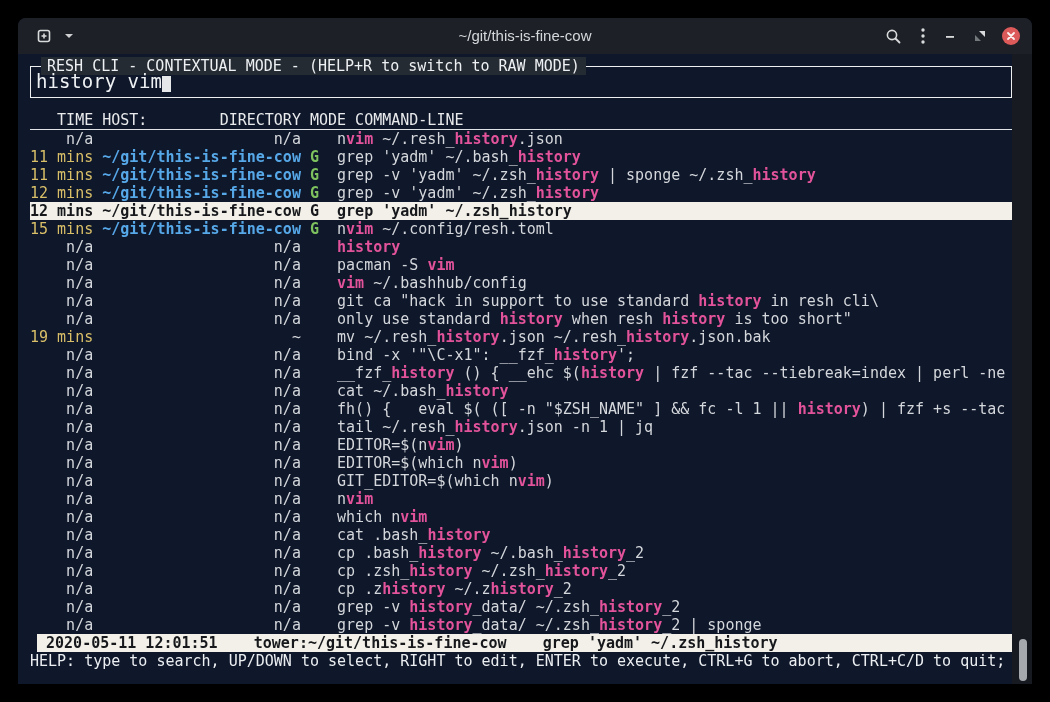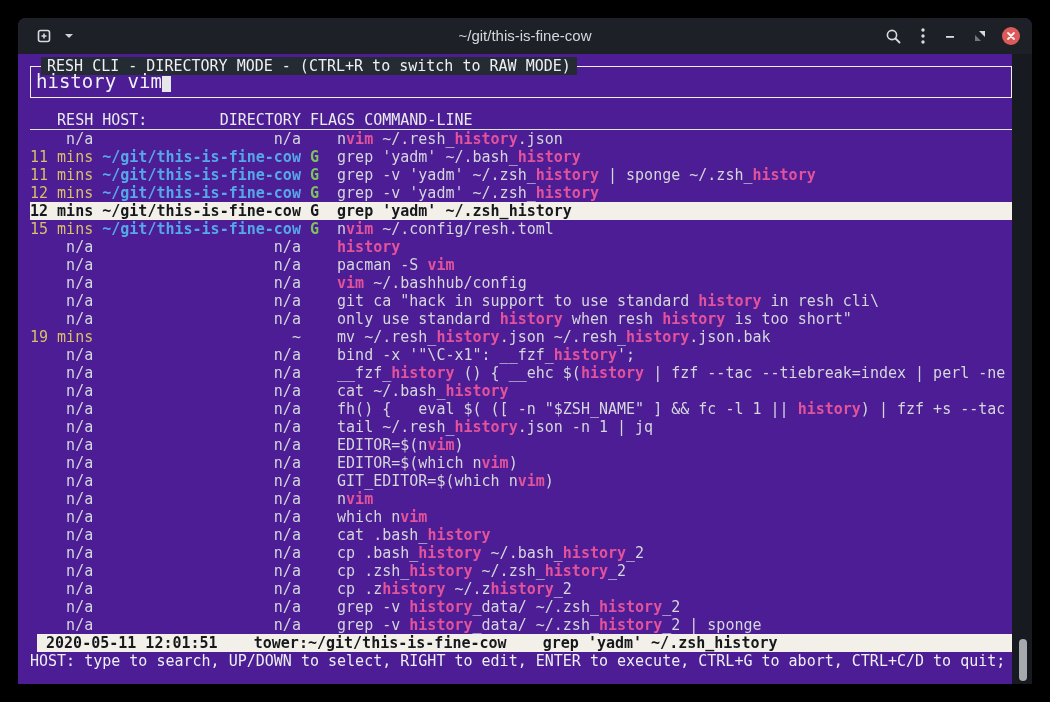--- a/index.html
+++ b/index.html
@@ -2,21 +2,21 @@
 <html><head>
 <meta charset="utf-8">
 <style>
   html,body{margin:0;padding:0;}
   body{
     width:1050px;height:702px;background:#000;position:relative;overflow:hidden;
     font-family:"DejaVu Sans Mono",monospace;
   }
   .window{
     position:absolute;left:18px;top:18px;width:1014px;height:666px;
-    background:#4c1d95;border-radius:8px 8px 0 0;
+    background:#0f172a;border-radius:8px 8px 0 0;
   }
   .titlebar{
     position:absolute;left:0;top:0;width:100%;height:36px;background:#1d2127;
     border-radius:8px 8px 0 0;
   }
   .tb-left{position:absolute;left:16px;top:0;height:36px;display:flex;align-items:center;gap:8px;}
   .tb-right{position:absolute;right:12px;top:0;height:36px;display:flex;align-items:center;gap:14px;}
   .tb-title{
     position:absolute;left:0;top:0;width:100%;height:36px;line-height:36px;text-align:center;
     color:#d5d8db;font-family:"Liberation Sans",sans-serif;font-size:15px;pointer-events:none;
@@ -97,31 +97,31 @@
         <svg width="10" height="10" viewBox="0 0 10 10">
           <path d="M2 2 L8 8 M8 2 L2 8" stroke="#fdf2f2" stroke-width="1.8" stroke-linecap="round"></path>
         </svg>
       </button>
     </div>
   </div>
 
   <div class="content">
 
     <div class="searchbox">
-      <span class="searchlabel">RESH CLI - DIRECTORY MODE - (CTRL+R to switch to RAW MODE)</span>
+      <span class="searchlabel">RESH CLI - CONTEXTUAL MODE - (HELP+R to switch to RAW MODE)</span>
       <span class="searchline"><span>history vim</span><span class="cursor"></span></span>
     </div>
 
-    <div class="hdr mono">   RESH HOST:        DIRECTORY FLAGS COMMAND-LINE</div>
+    <div class="hdr mono">   TIME HOST:        DIRECTORY MODE COMMAND-LINE</div>
 
     <div class="mono"><div class="trow"><span class="c-def">    n/a</span><span class="c-def"> </span><span class="c-def">                   n/a</span><span class="c-def"> </span><span class="c-flag"> </span><span class="c-def">  </span><span class="c-cmd">n</span><span class="c-match">vim</span><span class="c-cmd"> ~/.resh_</span><span class="c-match">history</span><span class="c-cmd">.json</span></div><div class="trow"><span class="c-time">11 mins</span><span class="c-def"> </span><span class="c-dir">~/git/this-is-fine-cow</span><span class="c-def"> </span><span class="c-flag">G</span><span class="c-def">  </span><span class="c-cmd">grep 'yadm' ~/.bash_</span><span class="c-match">history</span></div><div class="trow"><span class="c-time">11 mins</span><span class="c-def"> </span><span class="c-dir">~/git/this-is-fine-cow</span><span class="c-def"> </span><span class="c-flag">G</span><span class="c-def">  </span><span class="c-cmd">grep -v 'yadm' ~/.zsh_</span><span class="c-match">history</span><span class="c-cmd"> | sponge ~/.zsh_</span><span class="c-match">history</span></div><div class="trow"><span class="c-time">12 mins</span><span class="c-def"> </span><span class="c-dir">~/git/this-is-fine-cow</span><span class="c-def"> </span><span class="c-flag">G</span><span class="c-def">  </span><span class="c-cmd">grep -v 'yadm' ~/.zsh_</span><span class="c-match">history</span></div><div class="trow selected"><span class="c-time">12 mins</span><span class="c-def"> </span><span class="c-dir">~/git/this-is-fine-cow</span><span class="c-def"> </span><span class="c-flag">G</span><span class="c-def">  </span><span class="c-cmd">grep 'yadm' ~/.zsh_history</span></div><div class="trow"><span class="c-time">15 mins</span><span class="c-def"> </span><span class="c-dir">~/git/this-is-fine-cow</span><span class="c-def"> </span><span class="c-flag">G</span><span class="c-def">  </span><span class="c-cmd">n</span><span class="c-match">vim</span><span class="c-cmd"> ~/.config/resh.toml</span></div><div class="trow"><span class="c-def">    n/a</span><span class="c-def"> </span><span class="c-def">                   n/a</span><span class="c-def"> </span><span class="c-flag"> </span><span class="c-def">  </span><span class="c-match">history</span></div><div class="trow"><span class="c-def">    n/a</span><span class="c-def"> </span><span class="c-def">                   n/a</span><span class="c-def"> </span><span class="c-flag"> </span><span class="c-def">  </span><span class="c-cmd">pacman -S </span><span class="c-match">vim</span></div><div class="trow"><span class="c-def">    n/a</span><span class="c-def"> </span><span class="c-def">                   n/a</span><span class="c-def"> </span><span class="c-flag"> </span><span class="c-def">  </span><span class="c-match">vim</span><span class="c-cmd"> ~/.bashhub/config</span></div><div class="trow"><span class="c-def">    n/a</span><span class="c-def"> </span><span class="c-def">                   n/a</span><span class="c-def"> </span><span class="c-flag"> </span><span class="c-def">  </span><span class="c-cmd">git ca "hack in support to use standard </span><span class="c-match">history</span><span class="c-cmd"> in resh cli\</span></div><div class="trow"><span class="c-def">    n/a</span><span class="c-def"> </span><span class="c-def">                   n/a</span><span class="c-def"> </span><span class="c-flag"> </span><span class="c-def">  </span><span class="c-cmd">only use standard </span><span class="c-match">history</span><span class="c-cmd"> when resh </span><span class="c-match">history</span><span class="c-cmd"> is too short"</span></div><div class="trow"><span class="c-time">19 mins</span><span class="c-def"> </span><span class="c-def">                     ~</span><span class="c-def"> </span><span class="c-flag"> </span><span class="c-def">  </span><span class="c-cmd">mv ~/.resh_</span><span class="c-match">history</span><span class="c-cmd">.json ~/.resh_</span><span class="c-match">history</span><span class="c-cmd">.json.bak</span></div><div class="trow"><span class="c-def">    n/a</span><span class="c-def"> </span><span class="c-def">                   n/a</span><span class="c-def"> </span><span class="c-flag"> </span><span class="c-def">  </span><span class="c-cmd">bind -x '"\C-x1": __fzf_</span><span class="c-match">history</span><span class="c-cmd">';</span></div><div class="trow"><span class="c-def">    n/a</span><span class="c-def"> </span><span class="c-def">                   n/a</span><span class="c-def"> </span><span class="c-flag"> </span><span class="c-def">  </span><span class="c-cmd">__fzf_</span><span class="c-match">history</span><span class="c-cmd"> () { __ehc $(</span><span class="c-match">history</span><span class="c-cmd"> | fzf --tac --tiebreak=index | perl -ne</span></div><div class="trow"><span class="c-def">    n/a</span><span class="c-def"> </span><span class="c-def">                   n/a</span><span class="c-def"> </span><span class="c-flag"> </span><span class="c-def">  </span><span class="c-cmd">cat ~/.bash_</span><span class="c-match">history</span></div><div class="trow"><span class="c-def">    n/a</span><span class="c-def"> </span><span class="c-def">                   n/a</span><span class="c-def"> </span><span class="c-flag"> </span><span class="c-def">  </span><span class="c-cmd">fh() {   eval $( ([ -n "$ZSH_NAME" ] &amp;&amp; fc -l 1 || </span><span class="c-match">history</span><span class="c-cmd">) | fzf +s --tac</span></div><div class="trow"><span class="c-def">    n/a</span><span class="c-def"> </span><span class="c-def">                   n/a</span><span class="c-def"> </span><span class="c-flag"> </span><span class="c-def">  </span><span class="c-cmd">tail ~/.resh_</span><span class="c-match">history</span><span class="c-cmd">.json -n 1 | jq</span></div><div class="trow"><span class="c-def">    n/a</span><span class="c-def"> </span><span class="c-def">                   n/a</span><span class="c-def"> </span><span class="c-flag"> </span><span class="c-def">  </span><span class="c-cmd">EDITOR=$(n</span><span class="c-match">vim</span><span class="c-cmd">)</span></div><div class="trow"><span class="c-def">    n/a</span><span class="c-def"> </span><span class="c-def">                   n/a</span><span class="c-def"> </span><span class="c-flag"> </span><span class="c-def">  </span><span class="c-cmd">EDITOR=$(which n</span><span class="c-match">vim</span><span class="c-cmd">)</span></div><div class="trow"><span class="c-def">    n/a</span><span class="c-def"> </span><span class="c-def">                   n/a</span><span class="c-def"> </span><span class="c-flag"> </span><span class="c-def">  </span><span class="c-cmd">GIT_EDITOR=$(which n</span><span class="c-match">vim</span><span class="c-cmd">)</span></div><div class="trow"><span class="c-def">    n/a</span><span class="c-def"> </span><span class="c-def">                   n/a</span><span class="c-def"> </span><span class="c-flag"> </span><span class="c-def">  </span><span class="c-cmd">n</span><span class="c-match">vim</span></div><div class="trow"><span class="c-def">    n/a</span><span class="c-def"> </span><span class="c-def">                   n/a</span><span class="c-def"> </span><span class="c-flag"> </span><span class="c-def">  </span><span class="c-cmd">which n</span><span class="c-match">vim</span></div><div class="trow"><span class="c-def">    n/a</span><span class="c-def"> </span><span class="c-def">                   n/a</span><span class="c-def"> </span><span class="c-flag"> </span><span class="c-def">  </span><span class="c-cmd">cat .bash_</span><span class="c-match">history</span></div><div class="trow"><span class="c-def">    n/a</span><span class="c-def"> </span><span class="c-def">                   n/a</span><span class="c-def"> </span><span class="c-flag"> </span><span class="c-def">  </span><span class="c-cmd">cp .bash_</span><span class="c-match">history</span><span class="c-cmd"> ~/.bash_</span><span class="c-match">history</span><span class="c-cmd">_2</span></div><div class="trow"><span class="c-def">    n/a</span><span class="c-def"> </span><span class="c-def">                   n/a</span><span class="c-def"> </span><span class="c-flag"> </span><span class="c-def">  </span><span class="c-cmd">cp .zsh_</span><span class="c-match">history</span><span class="c-cmd"> ~/.zsh_</span><span class="c-match">history</span><span class="c-cmd">_2</span></div><div class="trow"><span class="c-def">    n/a</span><span class="c-def"> </span><span class="c-def">                   n/a</span><span class="c-def"> </span><span class="c-flag"> </span><span class="c-def">  </span><span class="c-cmd">cp .z</span><span class="c-match">history</span><span class="c-cmd"> ~/.z</span><span class="c-match">history</span><span class="c-cmd">_2</span></div><div class="trow"><span class="c-def">    n/a</span><span class="c-def"> </span><span class="c-def">                   n/a</span><span class="c-def"> </span><span class="c-flag"> </span><span class="c-def">  </span><span class="c-cmd">grep -v </span><span class="c-match">history</span><span class="c-cmd">_data/ ~/.zsh_</span><span class="c-match">history</span><span class="c-cmd">_2</span></div><div class="trow"><span class="c-def">    n/a</span><span class="c-def"> </span><span class="c-def">                   n/a</span><span class="c-def"> </span><span class="c-flag"> </span><span class="c-def">  </span><span class="c-cmd">grep -v </span><span class="c-match">history</span><span class="c-cmd">_data/ ~/.zsh_</span><span class="c-match">history</span><span class="c-cmd">_2 | sponge</span></div></div>
 
     <div class="statusbar mono"> 2020-05-11 12:01:51    tower:~/git/this-is-fine-cow    grep 'yadm' ~/.zsh_history</div>
 
-    <div class="helpline mono">HOST: type to search, UP/DOWN to select, RIGHT to edit, ENTER to execute, CTRL+G to abort, CTRL+C/D to quit;</div>
+    <div class="helpline mono">HELP: type to search, UP/DOWN to select, RIGHT to edit, ENTER to execute, CTRL+G to abort, CTRL+C/D to quit;</div>
 
   </div>
 
   <div class="scroll">
     <div class="thumb"></div>
   </div>
 
 </div>
 
 </body></html>

